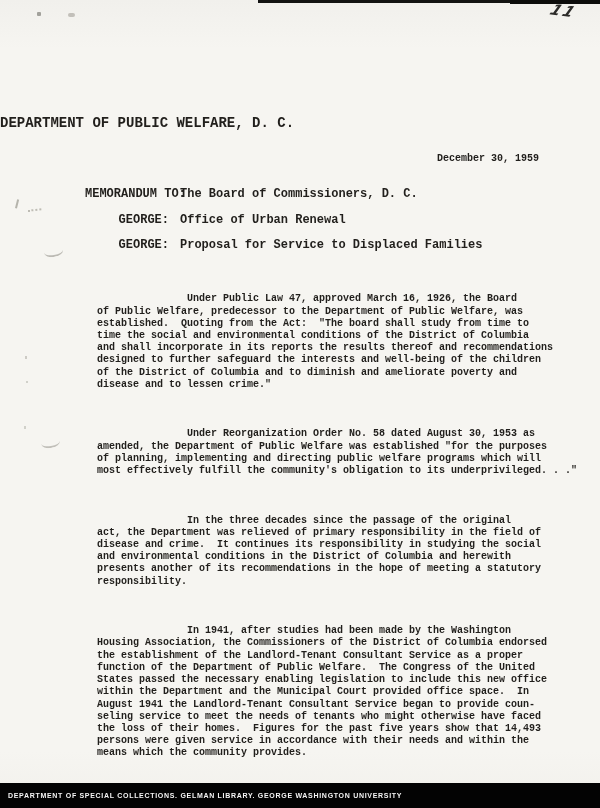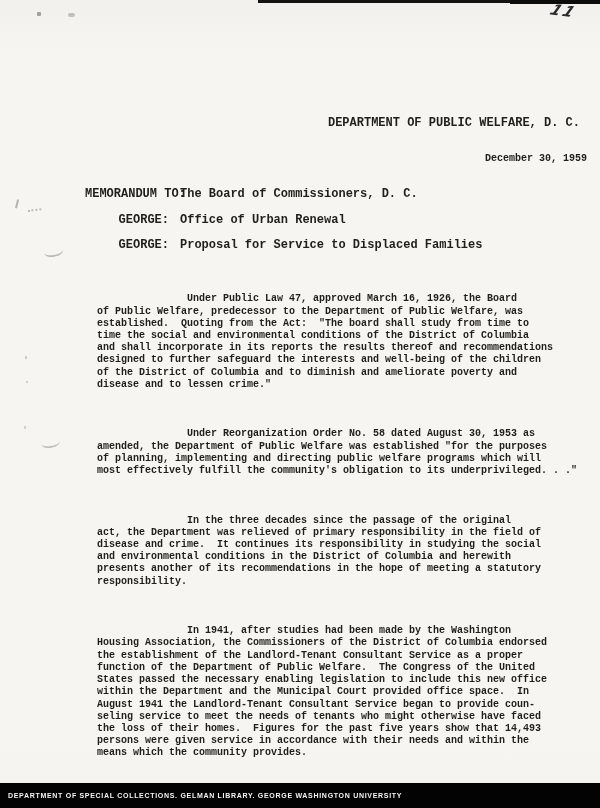--- a/index.html
+++ b/index.html
@@ -81,35 +81,34 @@
     font-weight: 700;
     font-size: 15px;
     letter-spacing: 2px;
     color: #2c2b29;
     transform: rotate(7deg) skewX(-20deg);
   }
 
   
   .letterhead {
     position: absolute;
-    left: 0; right: 20px; top: 93px;
-    text-align: right;
-    font-size: 12px;
+    left: 0; right: 2px; top: 93px;
+    text-align: left;
+    font-size: 14px;
     font-weight: 700;
     line-height: 12px;
     white-space: pre;
   }
   .date-line {
     position: absolute;
     left: 437px; top: 153px;
     font-size: 10px;
     font-weight: 700;
     line-height: 12px;
     white-space: pre;
-    margin-left: 48px;
   }
   .memo-fields {
     position: absolute;
     left: 85px; top: 188px;
     display: grid;
     grid-template-columns: 84px auto;
     column-gap: 11px;
     row-gap: 13.5px;
     font-size: 12px;
     font-weight: 700;

